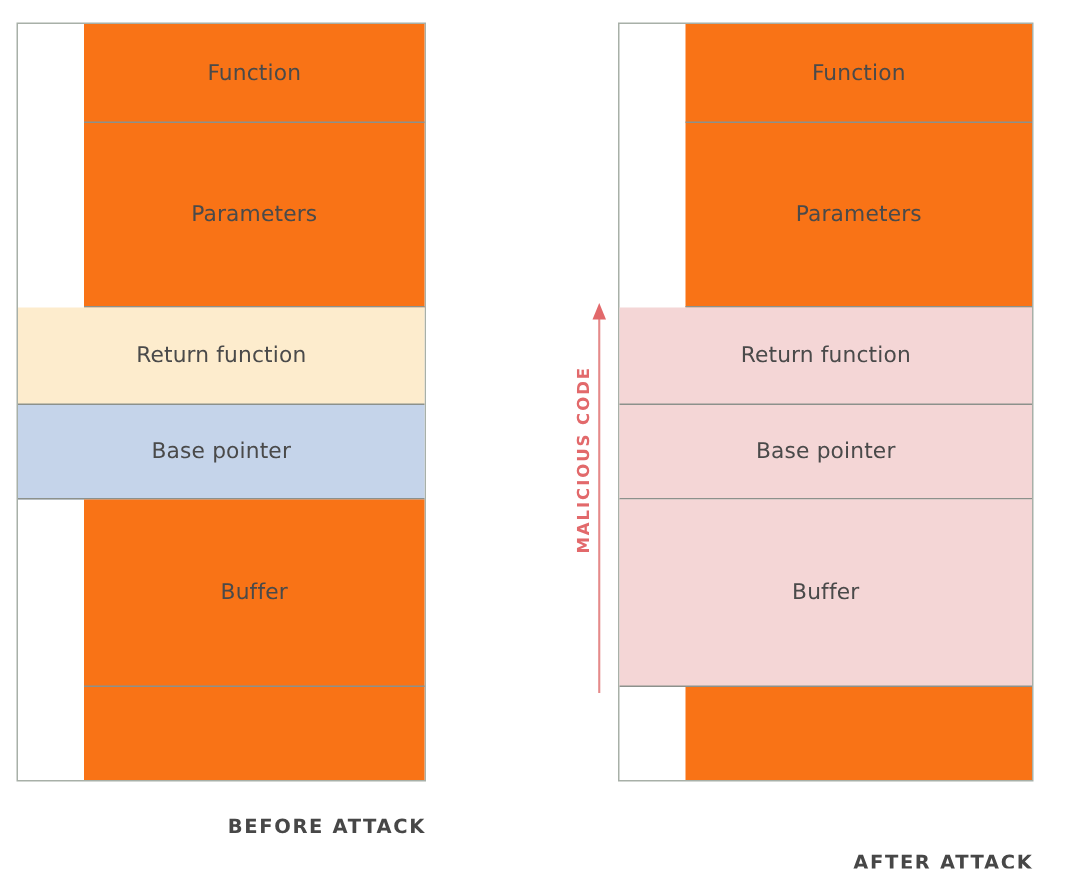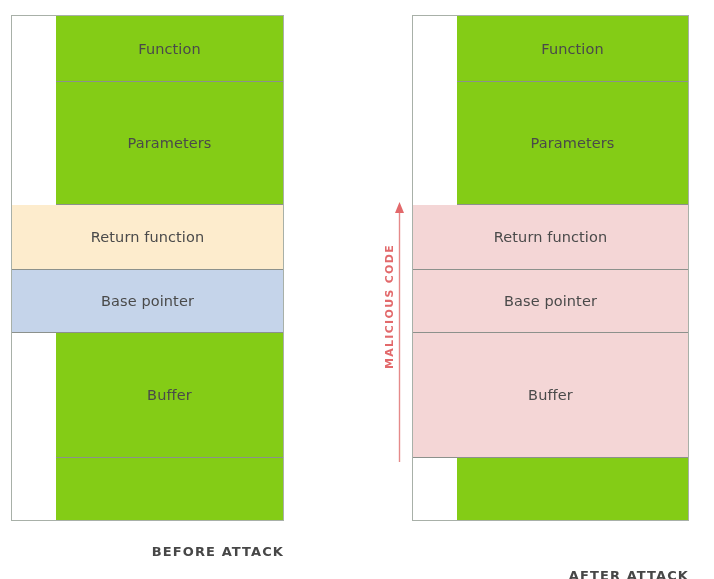--- a/index.html
+++ b/index.html
@@ -53,21 +53,21 @@
     font-size: 14.5px;
     color: #4a4a4a;
     letter-spacing: 0.1px;
     overflow: hidden;
   }
   .cell:last-child {
     border-bottom: none;
   }
 
   
-  .fill-green  { background: #84cc16; margin-left: 44px; }
+  .fill-green  { background: #f97316; margin-left: 44px; }
   .fill-orange { background: #fdeccd; }
   .fill-blue   { background: #c5d4ea; }
   .fill-pink   { background: #f4d6d6; }
 
   .caption {
     position: absolute;
     font-size: 13px;
     font-weight: bold;
     color: #474747;
     letter-spacing: 1.1px;

